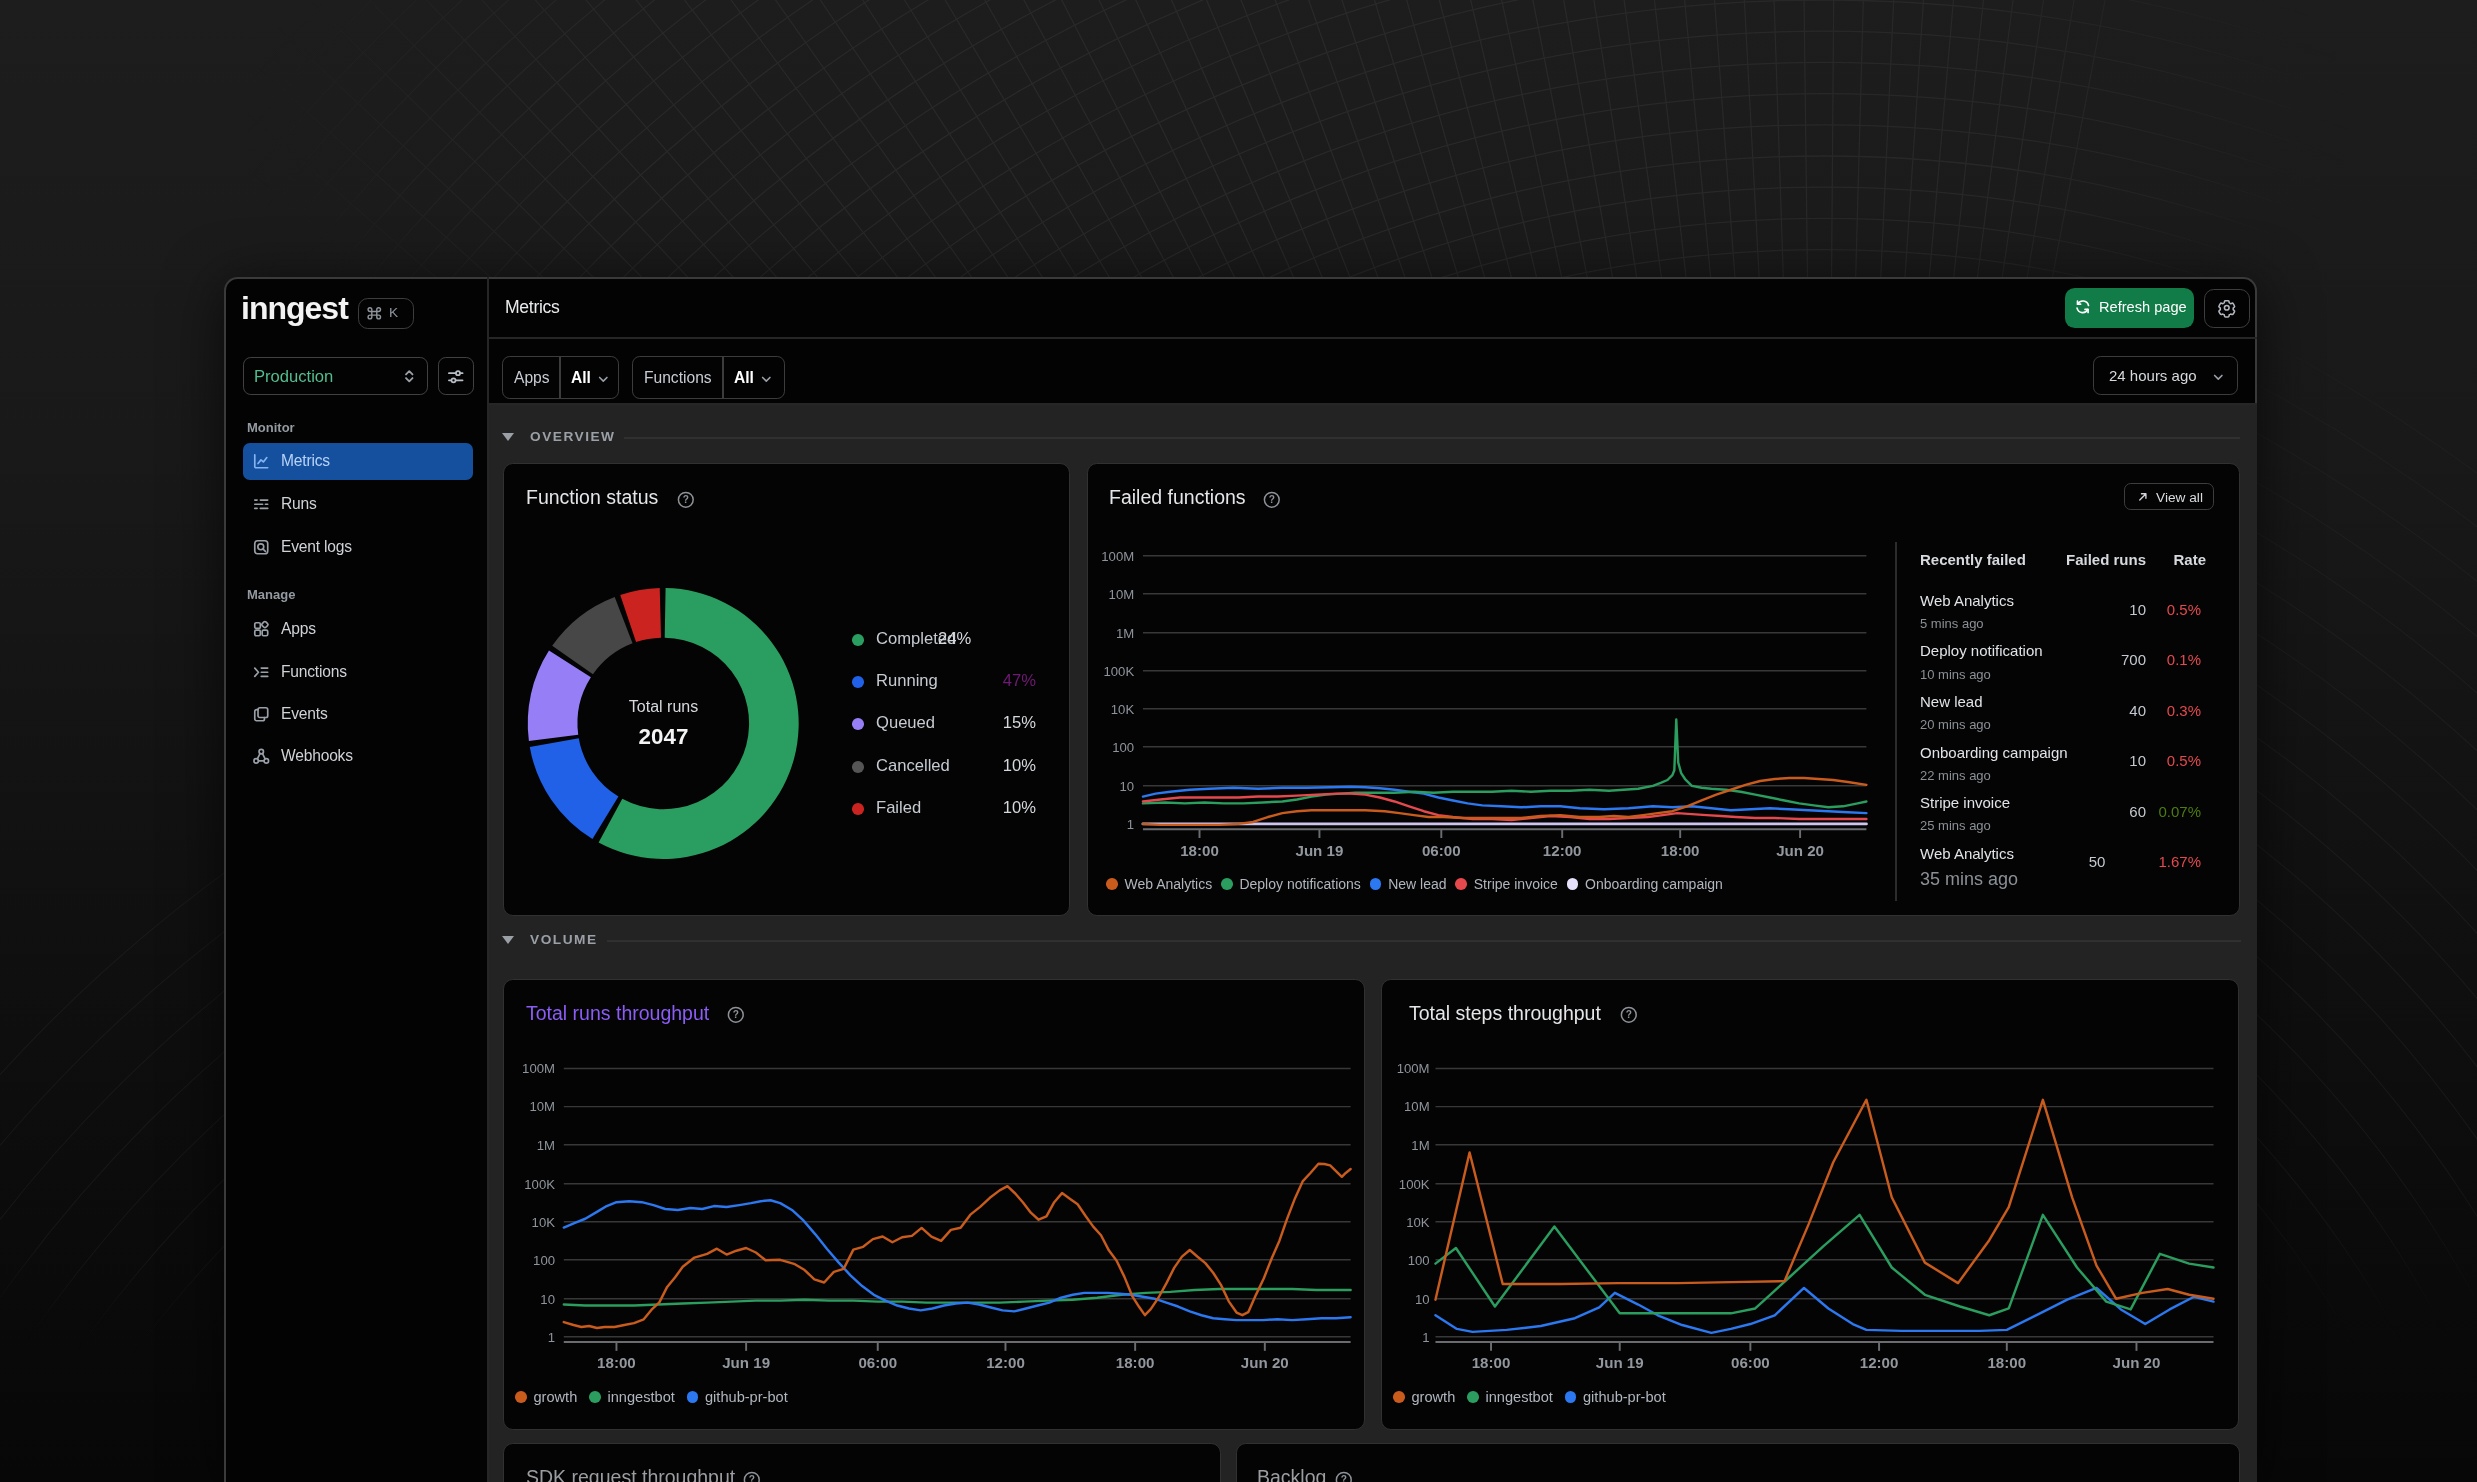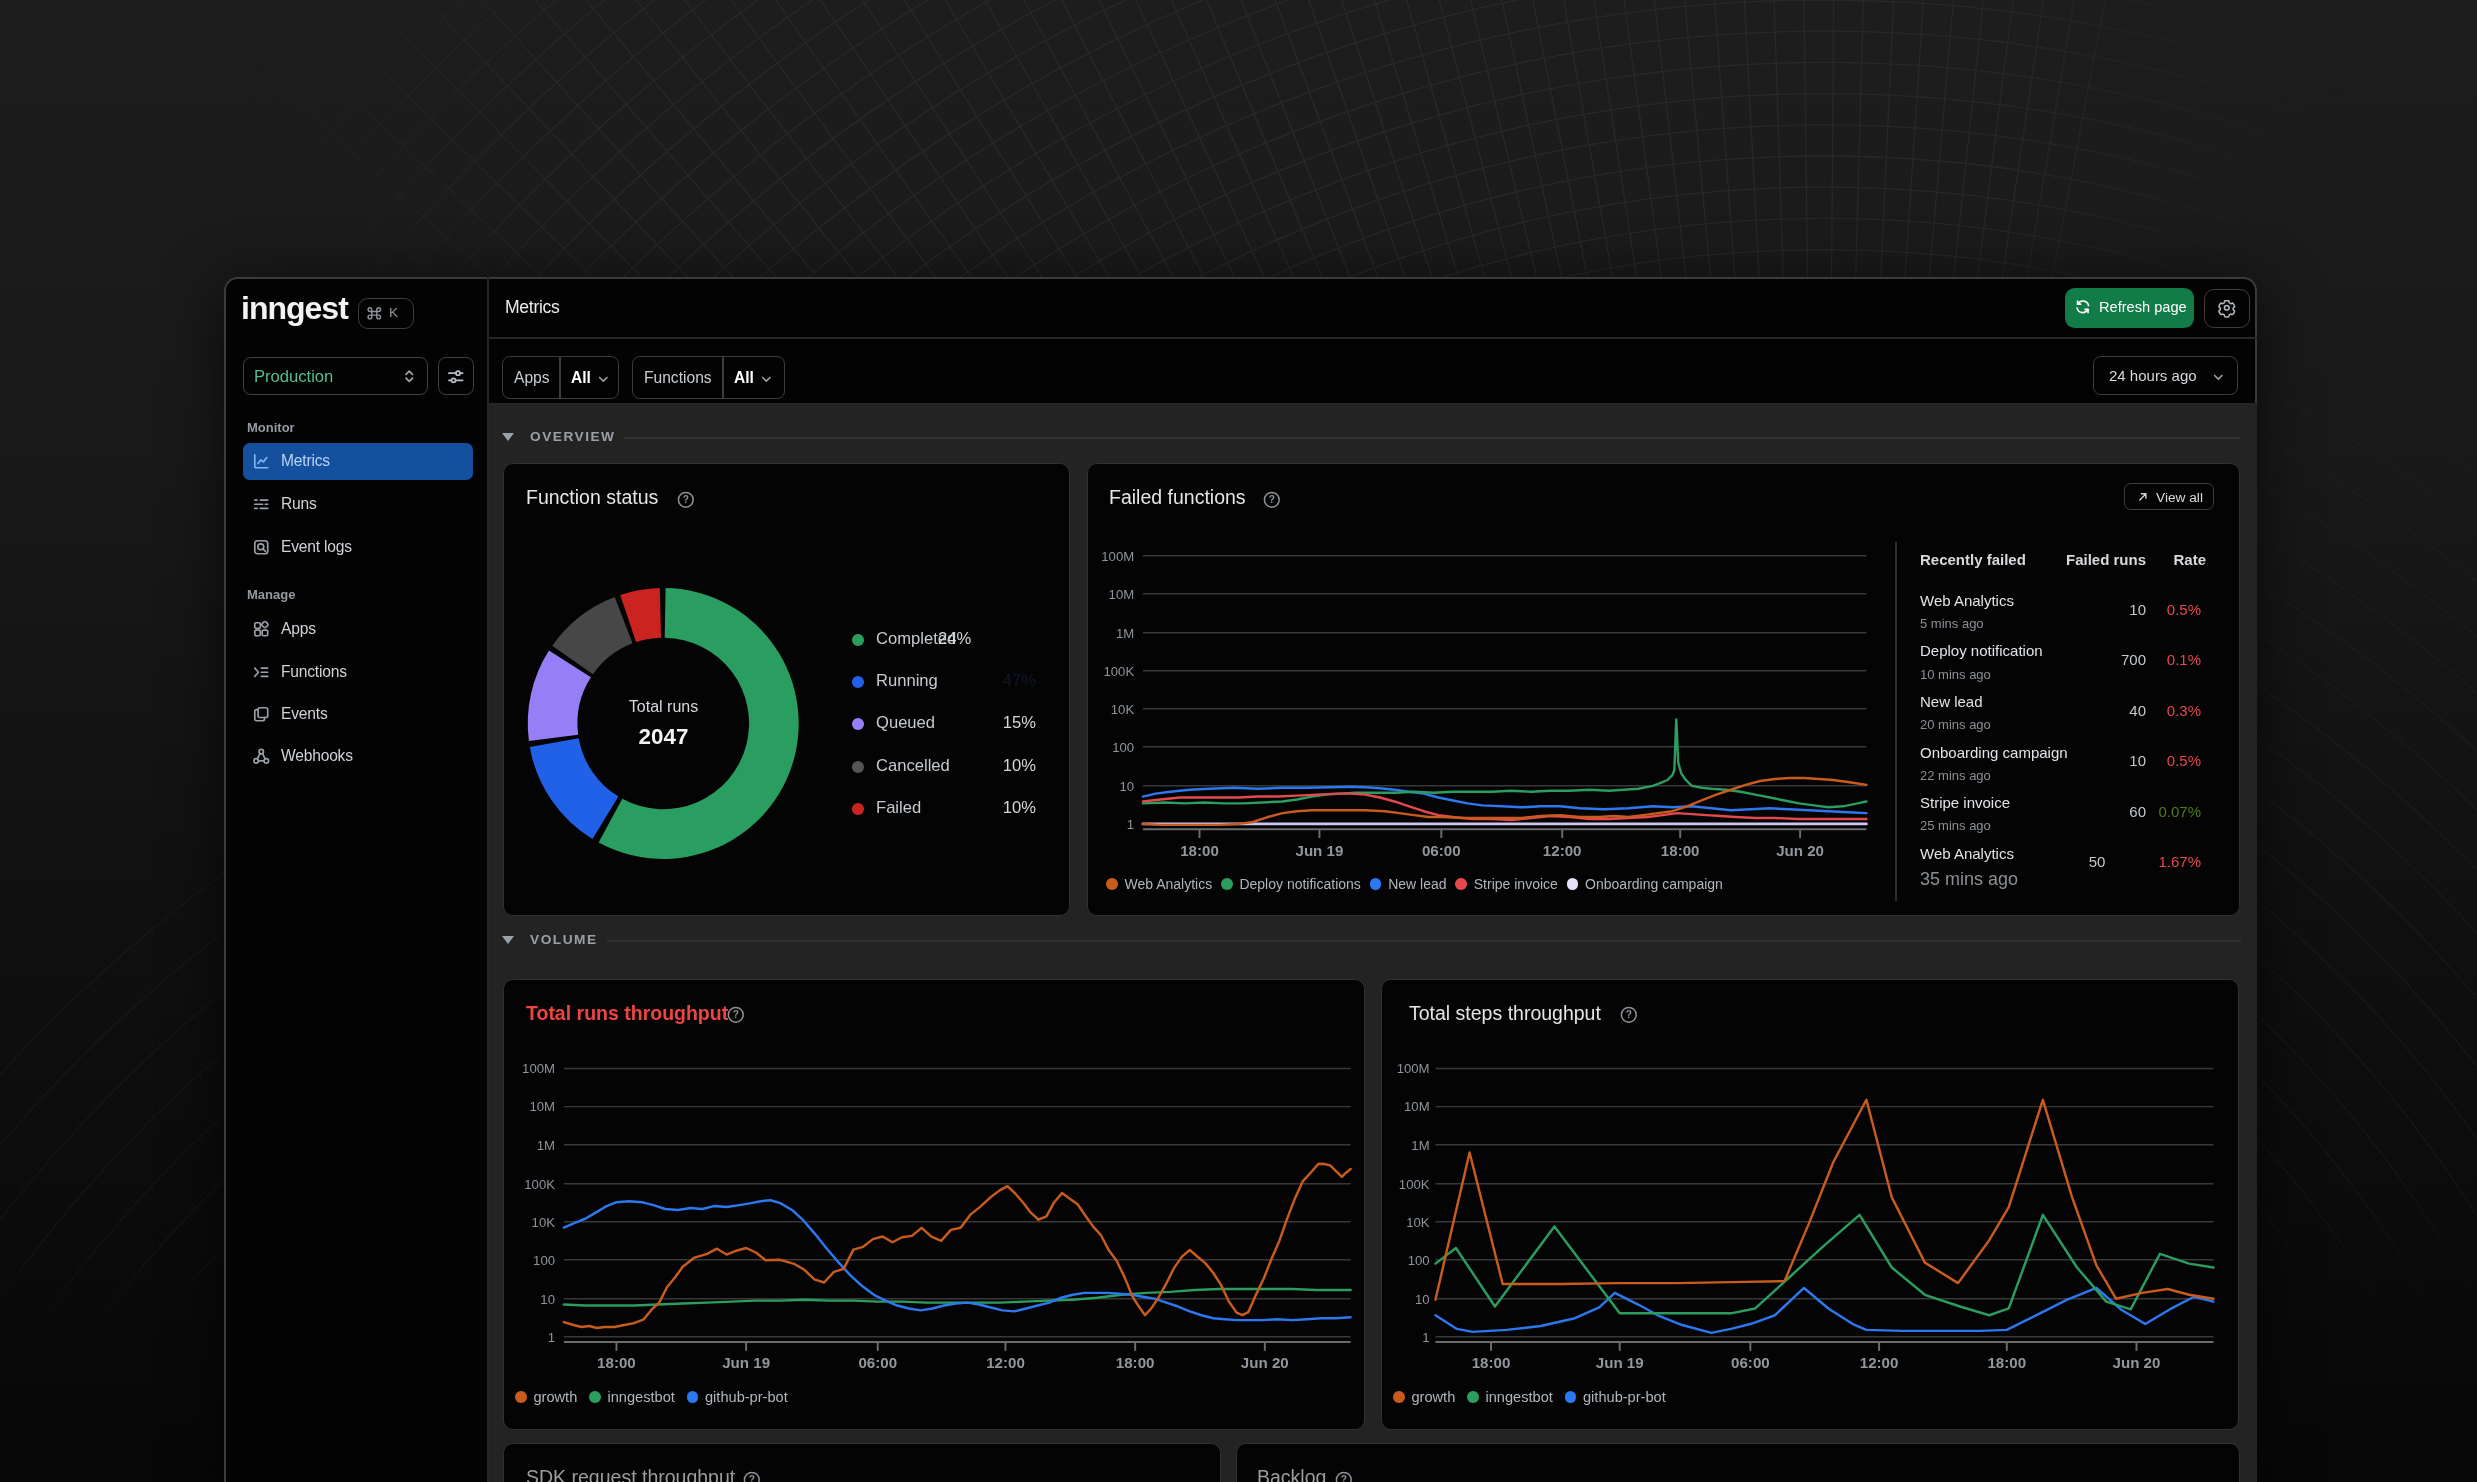--- a/index.html
+++ b/index.html
@@ -322,21 +322,21 @@
 <svg style="position:absolute;left:1263px;top:491px" width="17.6" height="17.6" viewBox="0 0 20 20">
     <circle cx="10" cy="10" r="8.4" fill="none" stroke="#8d9299" stroke-width="1.7"></circle>
     <text x="10" y="14" fill="#8d9299" font-size="11.5" text-anchor="middle" font-family="Liberation Sans" font-weight="700">?</text>
   </svg>
 <div class="abs" style="left:2124px;top:483px;width:90px;height:27px;border:1.5px solid #3d3d3d;border-radius:6.8px"></div>
 <svg style="position:absolute;left:2136px;top:490px" width="13.7" height="13.7" viewBox="0 0 20 20" fill="none" stroke="#d0d3d8" stroke-width="2.0" stroke-linecap="round" stroke-linejoin="round">
     <path d="M5.5 14.5L14.5 5.5M8 5.5h6.5V12"></path>
   </svg>
 <div class="abs" style="left:2156px;top:490px;font-size:13.7px;color:#d9dcdf">View all</div>
 
-<div class="abs" style="left:526px;top:1002px;font-size:19.5px;font-weight:700;color:#ef4444">Total runs throughput</div>
+<div class="abs" style="left:526px;top:1002px;font-size:19.5px;font-weight:400;color:#8b5cf6">Total runs throughput</div>
 <svg style="position:absolute;left:727px;top:1006px" width="17.6" height="17.6" viewBox="0 0 20 20">
     <circle cx="10" cy="10" r="8.4" fill="none" stroke="#8d9299" stroke-width="1.7"></circle>
     <text x="10" y="14" fill="#8d9299" font-size="11.5" text-anchor="middle" font-family="Liberation Sans" font-weight="700">?</text>
   </svg>
 <div class="abs" style="left:1409px;top:1002px;font-size:19.5px;font-weight:500;color:#e4e6e9">Total steps throughput</div>
 <svg style="position:absolute;left:1620px;top:1006px" width="17.6" height="17.6" viewBox="0 0 20 20">
     <circle cx="10" cy="10" r="8.4" fill="none" stroke="#8d9299" stroke-width="1.7"></circle>
     <text x="10" y="14" fill="#8d9299" font-size="11.5" text-anchor="middle" font-family="Liberation Sans" font-weight="700">?</text>
   </svg>
 <div class="abs" style="left:526px;top:1466px;font-size:19.5px;font-weight:500;color:#9b9da0">SDK request throughput</div>
@@ -357,21 +357,21 @@
     <path d="M566.1,662.3 A139,139 0 0 1 630.2,612.2 L648.5,659.8 A88,88 0 0 0 607.9,691.5 Z" fill="#474747"></path>
     <path d="M635.9,610.2 A139,139 0 0 1 676.4,603.0 L677.7,654.0 A88,88 0 0 0 652.1,658.5 Z" fill="#cb2420"></path>
   </svg>
 <div class="abs" style="left:566px;top:698px;width:195px;text-align:center;font-size:16px;color:#d6d9dd">Total runs</div>
 <div class="abs" style="left:566px;top:724px;width:195px;text-align:center;font-size:22.4px;font-weight:700;color:#f3f4f5">2047</div>
 <span style="position:absolute;left:852px;top:634px;width:11.7px;height:11.7px;border-radius:50%;background:#2a9e60"></span>
 <div style="position:absolute;left:876px;top:629px;font-size:16.6px;color:#c6cbd2">Completed</div>
 <div style="position:absolute;left:938px;top:629px;width:98px;font-size:16.6px;color:#d4d7db;text-align:left">24%</div>
 <span style="position:absolute;left:852px;top:676px;width:11.7px;height:11.7px;border-radius:50%;background:#2061e8"></span>
 <div style="position:absolute;left:876px;top:671px;font-size:16.6px;color:#c6cbd2">Running</div>
-<div style="position:absolute;left:938px;top:671px;width:98px;font-size:16.6px;color:#0f172a;text-align:right">47%</div>
+<div style="position:absolute;left:938px;top:671px;width:98px;font-size:16.6px;color:#701a75;text-align:right">47%</div>
 <span style="position:absolute;left:852px;top:718px;width:11.7px;height:11.7px;border-radius:50%;background:#957ef6"></span>
 <div style="position:absolute;left:876px;top:713px;font-size:16.6px;color:#c6cbd2">Queued</div>
 <div style="position:absolute;left:938px;top:713px;width:98px;font-size:16.6px;color:#d4d7db;text-align:right">15%</div>
 <span style="position:absolute;left:852px;top:761px;width:11.7px;height:11.7px;border-radius:50%;background:#555555"></span>
 <div style="position:absolute;left:876px;top:756px;font-size:16.6px;color:#c6cbd2">Cancelled</div>
 <div style="position:absolute;left:938px;top:756px;width:98px;font-size:16.6px;color:#d4d7db;text-align:right">10%</div>
 <span style="position:absolute;left:852px;top:803px;width:11.7px;height:11.7px;border-radius:50%;background:#cb2420"></span>
 <div style="position:absolute;left:876px;top:798px;font-size:16.6px;color:#c6cbd2">Failed</div>
 <div style="position:absolute;left:938px;top:798px;width:98px;font-size:16.6px;color:#d4d7db;text-align:right">10%</div>
 

